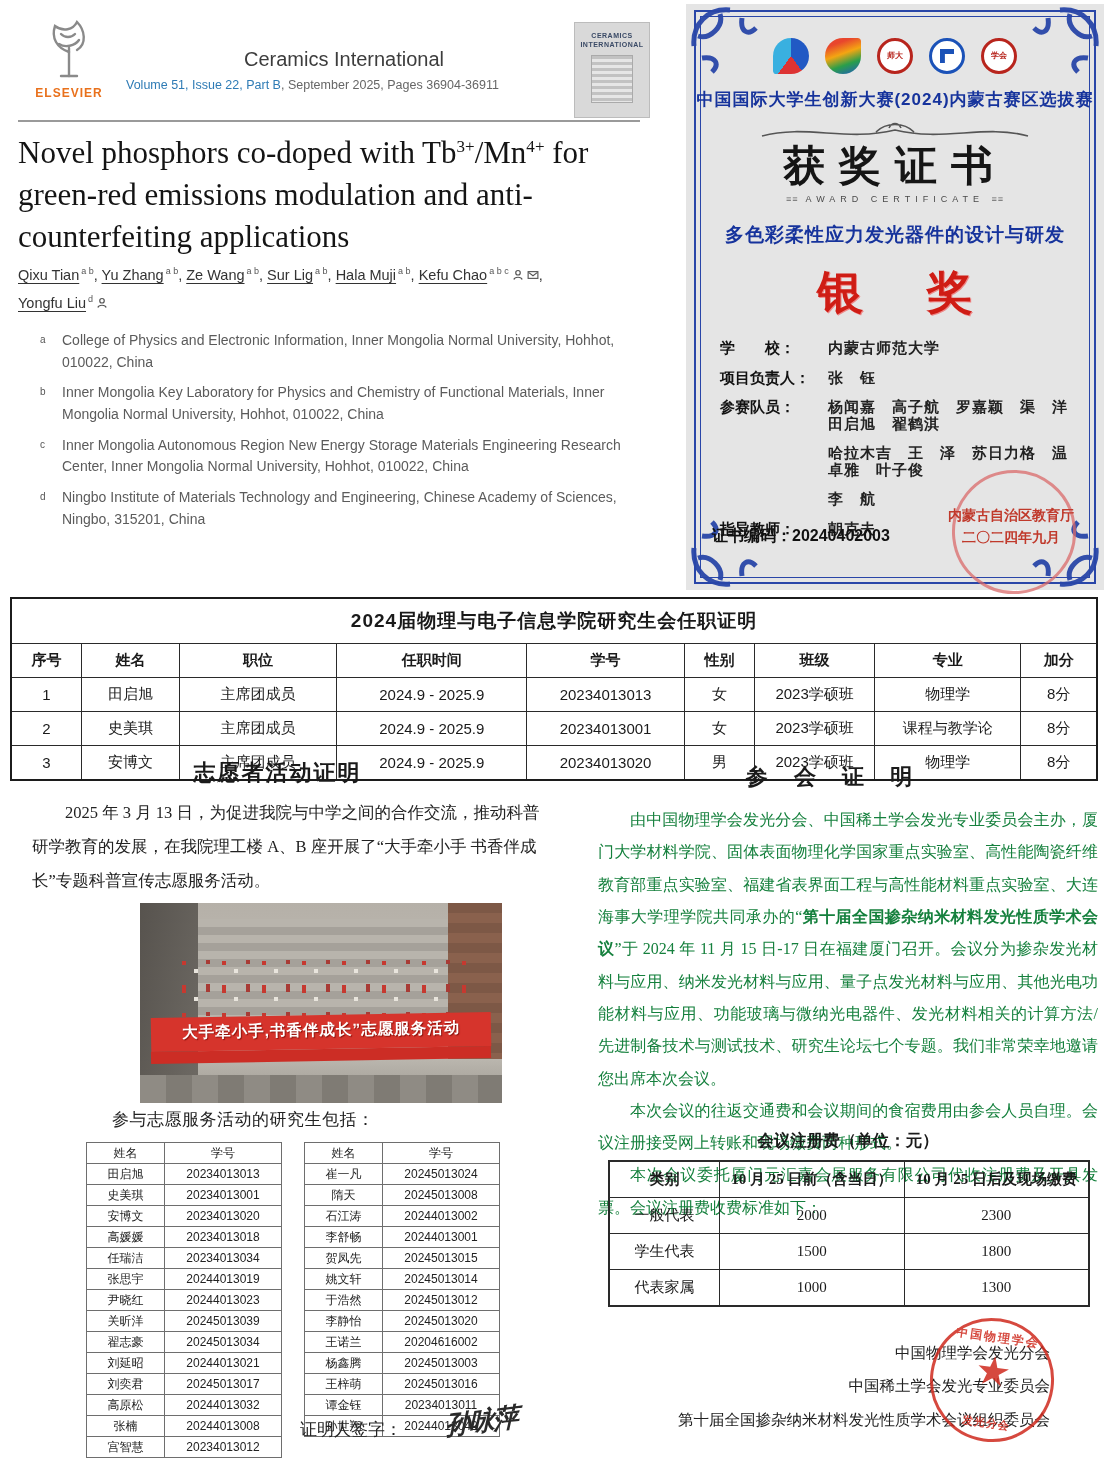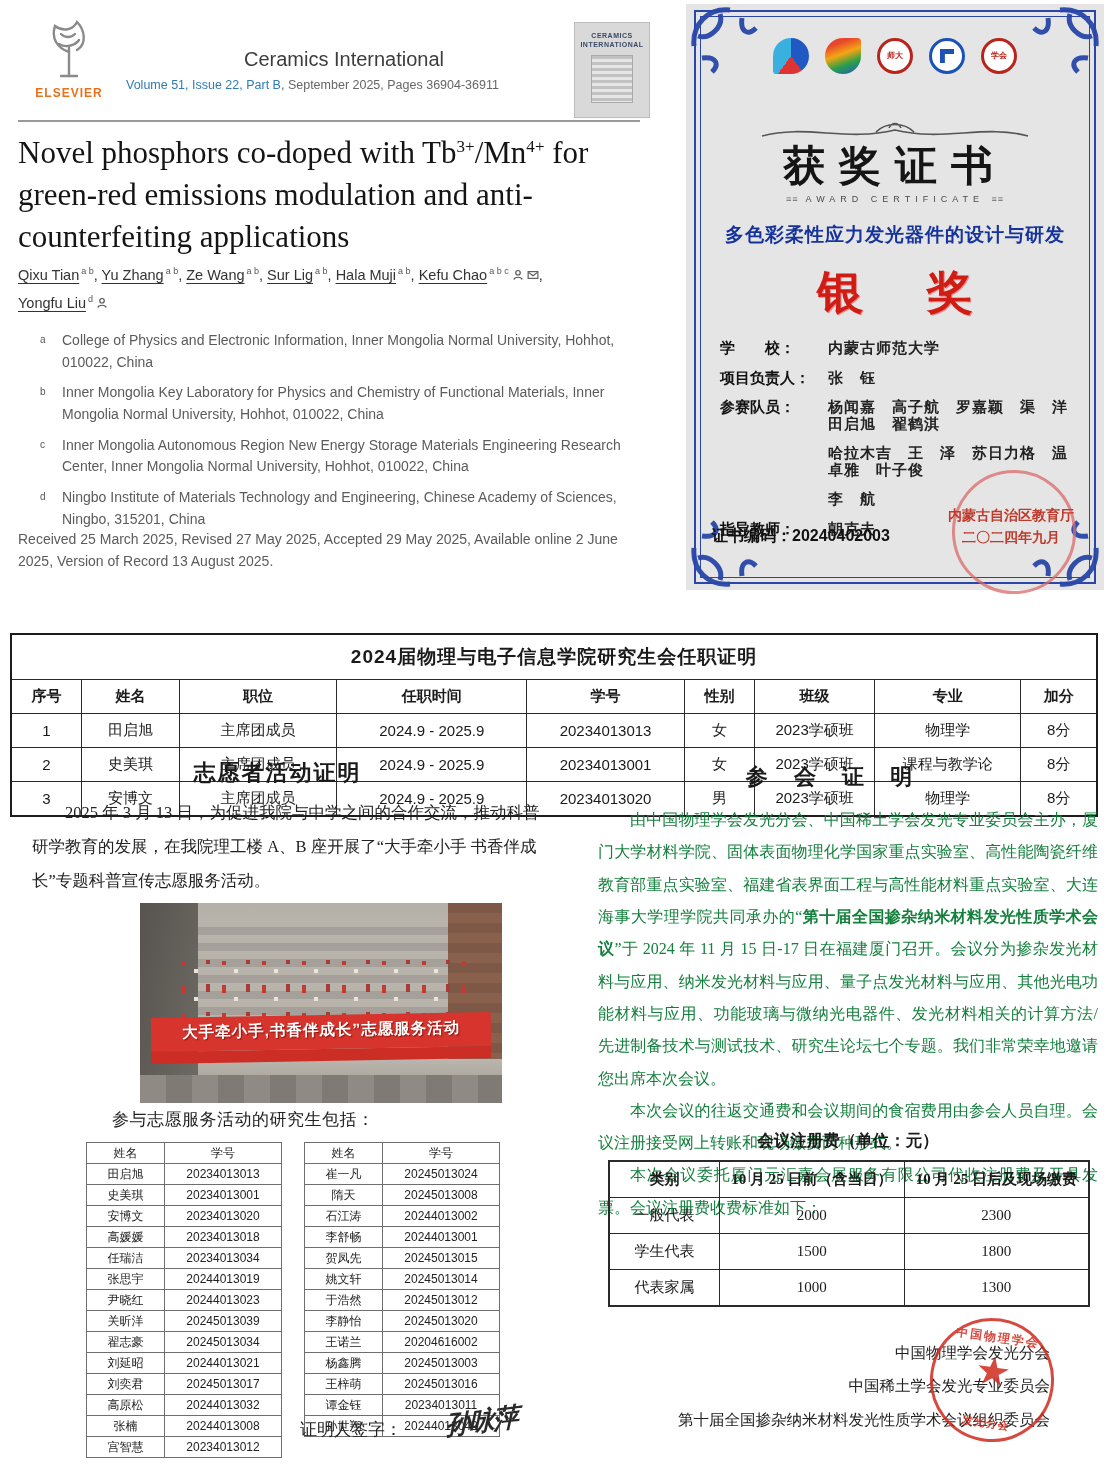--- a/index.html
+++ b/index.html
@@ -64,21 +64,21 @@
   .cf-row{display:flex;margin-bottom:13px;}
   .cf-label{flex:none;width:108px;font-weight:bold;color:#111;}
   .cf-value{font-family:"Liberation Serif",serif;font-weight:bold;color:#222;letter-spacing:1px;}
   .cert-no{position:absolute;left:26px;top:522px;font-size:16px;font-weight:bold;color:#111;}
   .cert-stamp{position:absolute;right:28px;top:466px;width:118px;height:118px;border-radius:50%;
         border:3px solid rgba(217,106,106,.75);transform:rotate(-6deg);}
   .cert-stamp-txt{position:absolute;right:18px;top:500px;width:150px;text-align:center;color:#c0392b;
         font-weight:bold;font-size:14px;line-height:1.6;}
 
   
-  .mid-wrap{left:10px;top:597px;width:1088px;margin-top:36px;}
+  .mid-wrap{left:10px;top:597px;width:1088px;}
   table{border-collapse:collapse;}
   .mid-table{width:1088px;table-layout:fixed;border:2px solid #1c1c1c;font-size:15px;}
   .mid-table td,.mid-table th{border:1px solid #2a2a2a;text-align:center;padding:7px 2px;
         overflow:hidden;white-space:nowrap;}
   .mid-table .t-title{font-size:19px;font-weight:bold;letter-spacing:1px;padding:9px 0;}
   .mid-table th{font-weight:bold;}
 
   
   .vol-title{left:0;top:758px;width:555px;text-align:center;font-size:22px;font-weight:bold;letter-spacing:2px;}
   .vol-para{left:32px;top:796px;width:515px;font-size:16.5px;line-height:2.05;text-indent:2em;
@@ -204,21 +204,20 @@
         <span class="aff-sup">c</span>
         <span>Inner Mongolia Autonomous Region New Energy Storage Materials Engineering Research Center, Inner Mongolia Normal University, Hohhot, 010022, China</span>
       </div>
 
       <div class="aff-row">
         <span class="aff-sup">d</span>
         <span>Ningbo Institute of Materials Technology and Engineering, Chinese Academy of Sciences, Ningbo, 315201, China</span>
       </div>
     </div>
 
-  <div class="abs received">Received 25 March 2025, Revised 27 May 2025, Accepted 29 May 2025, Available online 2 June 2025, Version of Record 13 August 2025.</div>
 
   <div class="abs cert">
     <div class="cert-frame"></div>
     <div class="cert-frame2"></div>
     <svg class="corner" style="left:4px;top:2px;" viewBox="0 0 74 74">
         <path d="M4 40 C2 18 18 2 40 4 M8 30 C20 34 34 20 30 8 M12 52 C26 50 30 58 22 66 M52 12 C50 26 58 30 66 22"></path>
       </svg>
     <svg class="corner" style="right:4px;top:2px;transform:scaleX(-1);" viewBox="0 0 74 74">
         <path d="M4 40 C2 18 18 2 40 4 M8 30 C20 34 34 20 30 8 M12 52 C26 50 30 58 22 66 M52 12 C50 26 58 30 66 22"></path>
       </svg>
@@ -230,20 +229,21 @@
       </svg>
 
     <div class="cert-logos">
       <div class="clogo swirl"></div>
       <div class="clogo flame"></div>
       <div class="clogo seal1">师大</div>
       <div class="clogo bank"></div>
       <div class="clogo seal2">学会</div>
     </div>
 
+    <div class="cert-comp">中国国际大学生创新大赛(2024)内蒙古赛区选拔赛</div>
     <svg class="flourish" viewBox="0 0 278 26">
       <path d="M6 16 C50 4 90 22 139 10 C188 22 228 4 272 16 M120 12 C130 2 148 2 158 12 M133 8 C136 2 142 2 145 8" stroke-width="1.6"></path>
     </svg>
     <div class="cert-title">获奖证书</div>
     <div class="cert-sub">
       <span class="bars">≡≡</span> <span>AWARD CERTIFICATE</span> <span class="bars">≡≡</span>
     </div>
     <div class="cert-proj">多色彩柔性应力发光器件的设计与研发</div>
     <div class="cert-award">银 奖</div>
 

